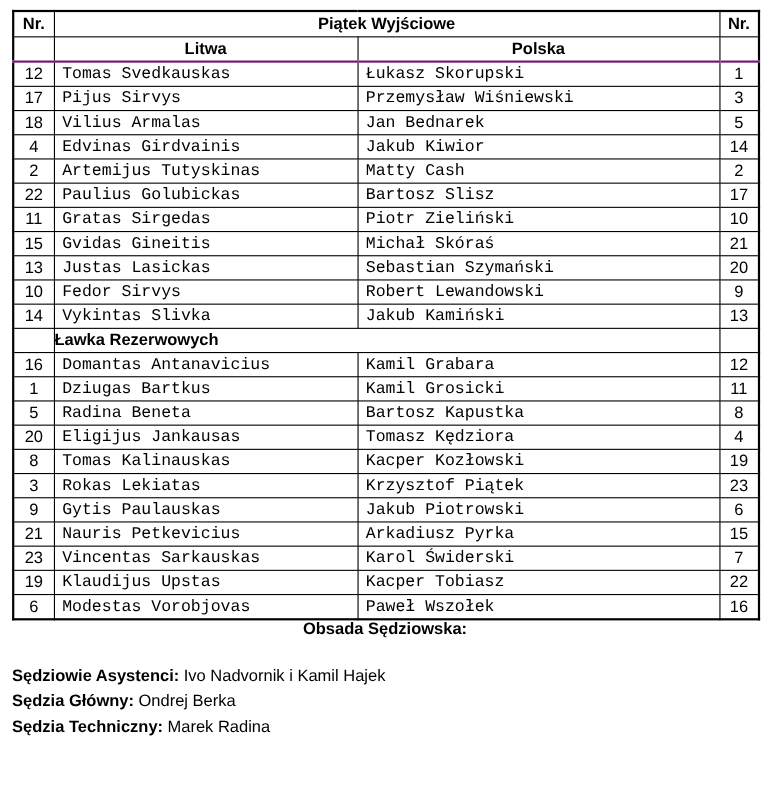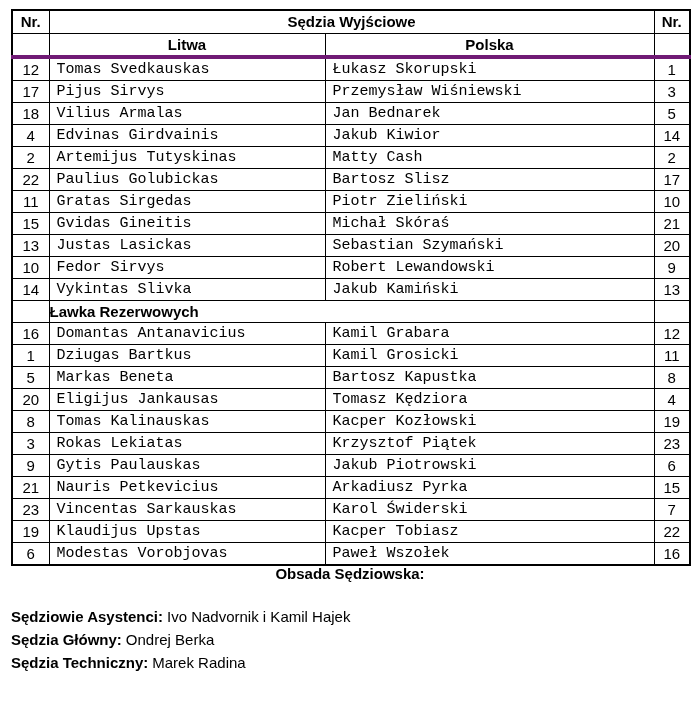--- a/index.html
+++ b/index.html
@@ -35,21 +35,21 @@
     padding: 0;
     overflow: hidden;
     white-space: nowrap;
     vertical-align: middle;
   }
   thead tr.title-row th { height: 22px; }
   th {
     font-weight: bold;
     text-align: center;
   }
-  tr.team-row th, tr.team-row td { border-bottom: 4px solid #701a75; }
+  tr.team-row th, tr.team-row td { border-bottom: 2px solid #701a75; }
   td.nr { text-align: center; }
   td.name { text-align: left; padding: 0 7px; font-family: Liberation Mono, monospace; }
   td.section {
     font-weight: bold;
   }
   .ref-title {
     width: 678px;
     text-align: center;
     font-weight: bold;
     font-size: 15px;
@@ -75,21 +75,21 @@
   <table class="lineups">
     <colgroup>
       <col class="c-nr-left">
       <col class="c-litwa">
       <col class="c-polska">
       <col class="c-nr-right">
     </colgroup>
     <thead>
       <tr class="title-row">
         <th>Nr.</th>
-        <th colspan="2">Sędzia Wyjściowe</th>
+        <th colspan="2">Piątek Wyjściowe</th>
         <th>Nr.</th>
       </tr>
       <tr class="team-row">
         <td class="nr"></td>
         <th>Litwa</th>
         <th>Polska</th>
         <td class="nr"></td>
       </tr>
     </thead>
     <tbody id="starters-body">
@@ -175,21 +175,21 @@
           <td class="nr">12</td>
         </tr>
         <tr>
           <td class="nr">1</td>
           <td class="name">Dziugas Bartkus</td>
           <td class="name">Kamil Grosicki</td>
           <td class="nr">11</td>
         </tr>
         <tr>
           <td class="nr">5</td>
-          <td class="name">Markas Beneta</td>
+          <td class="name">Radina Beneta</td>
           <td class="name">Bartosz Kapustka</td>
           <td class="nr">8</td>
         </tr>
         <tr>
           <td class="nr">20</td>
           <td class="name">Eligijus Jankausas</td>
           <td class="name">Tomasz Kędziora</td>
           <td class="nr">4</td>
         </tr>
         <tr>

